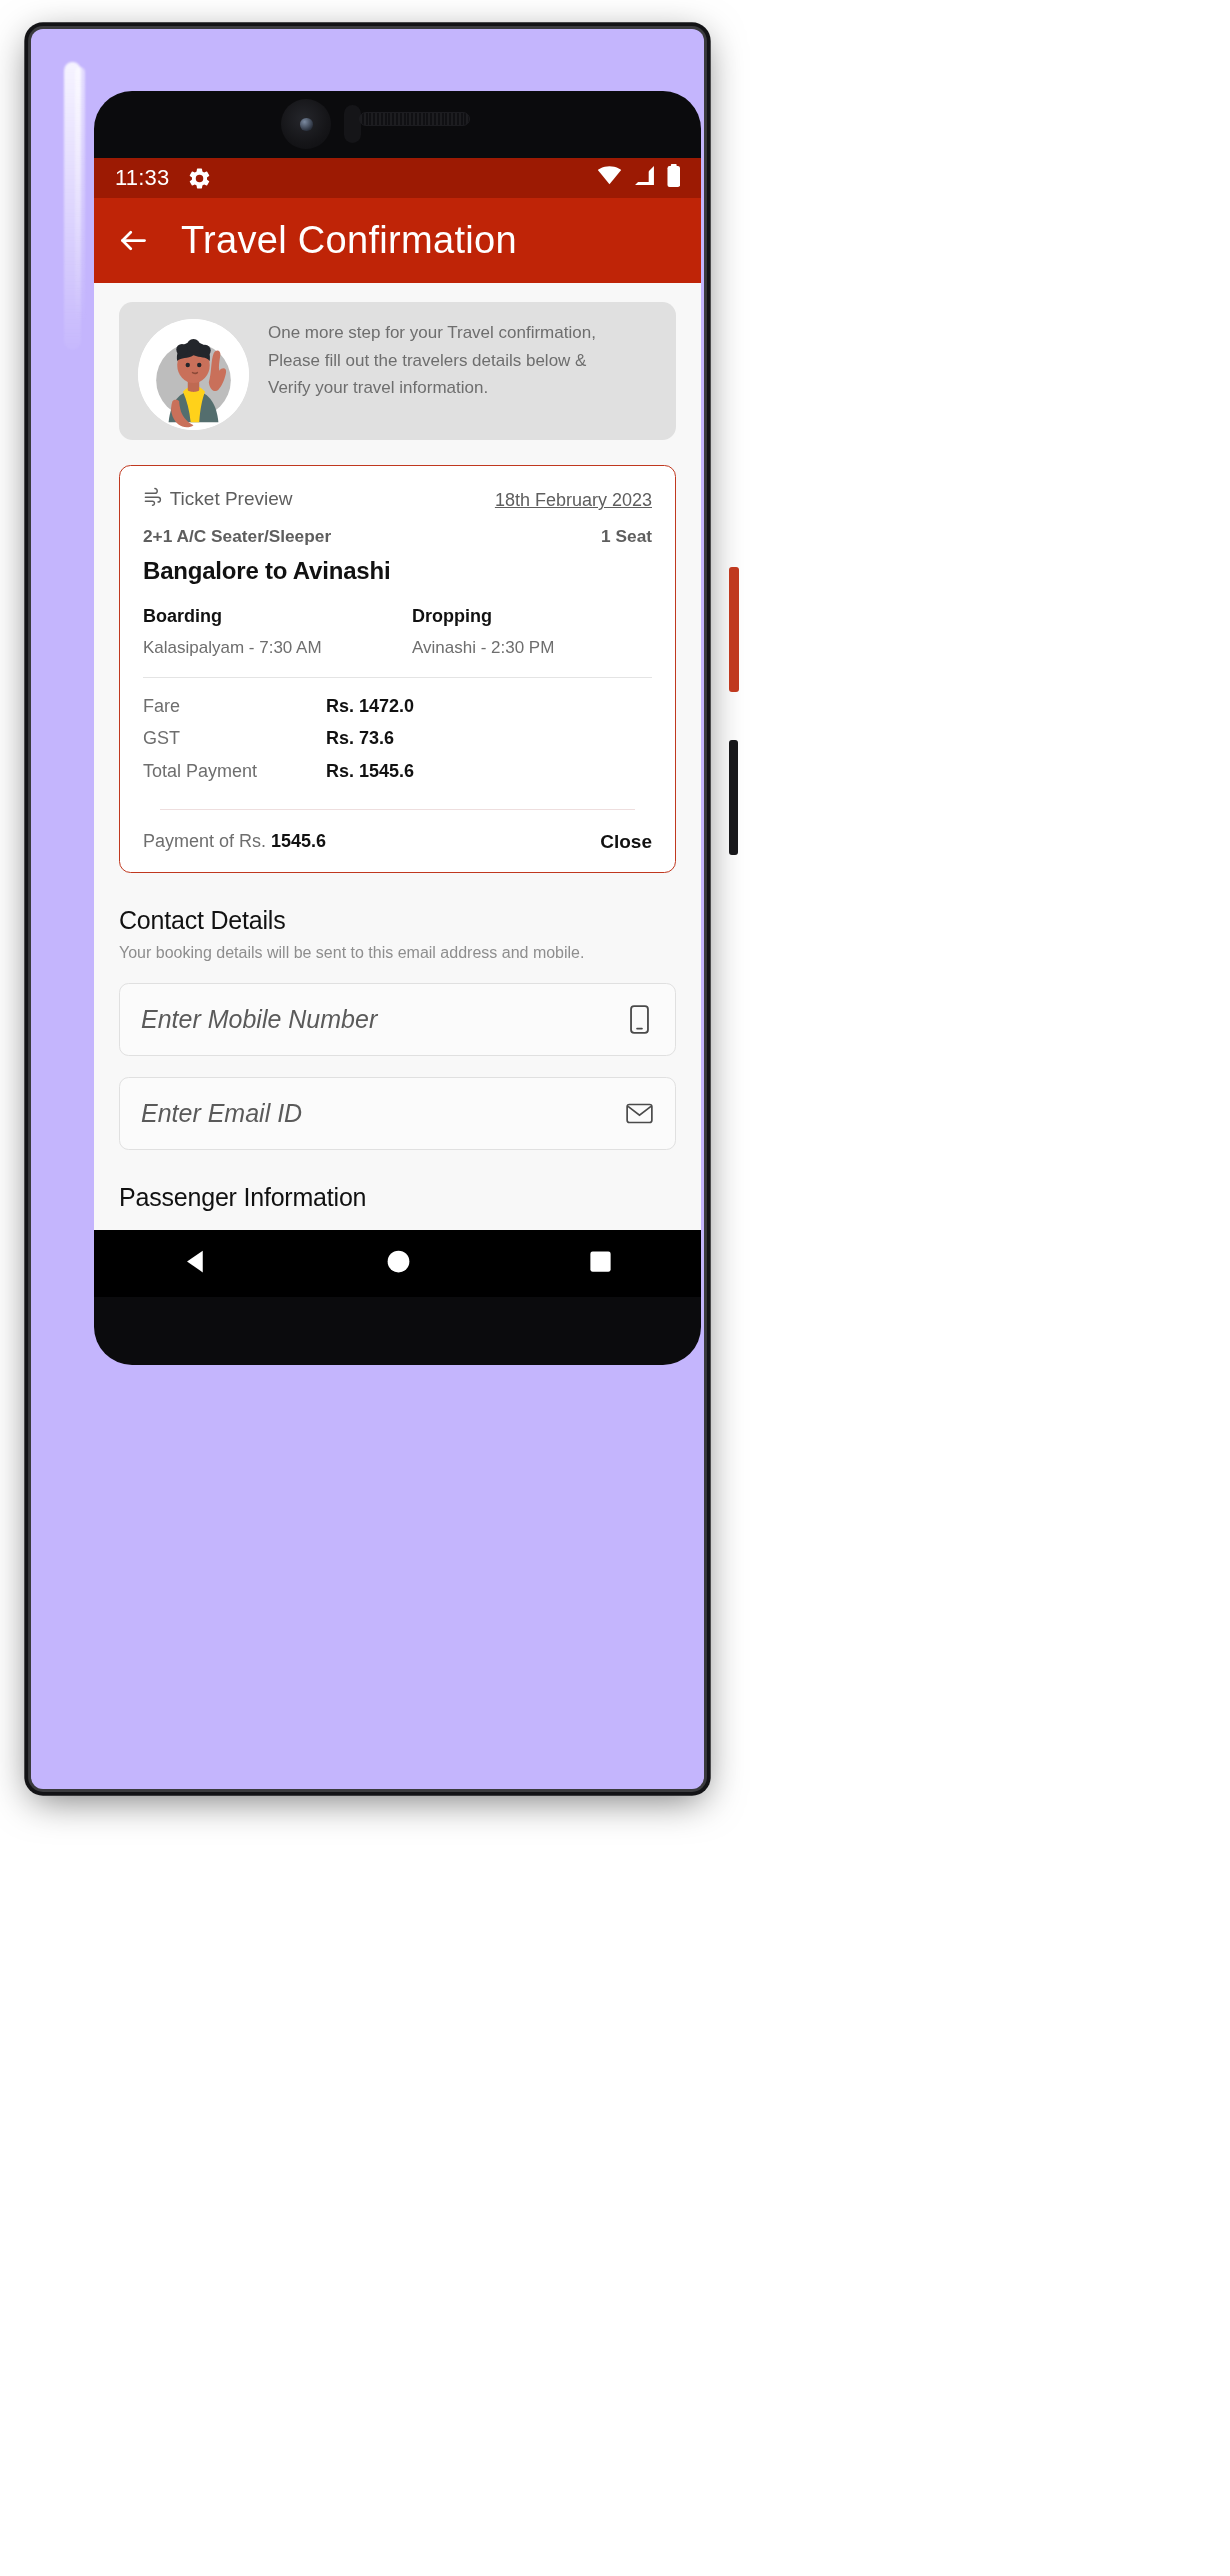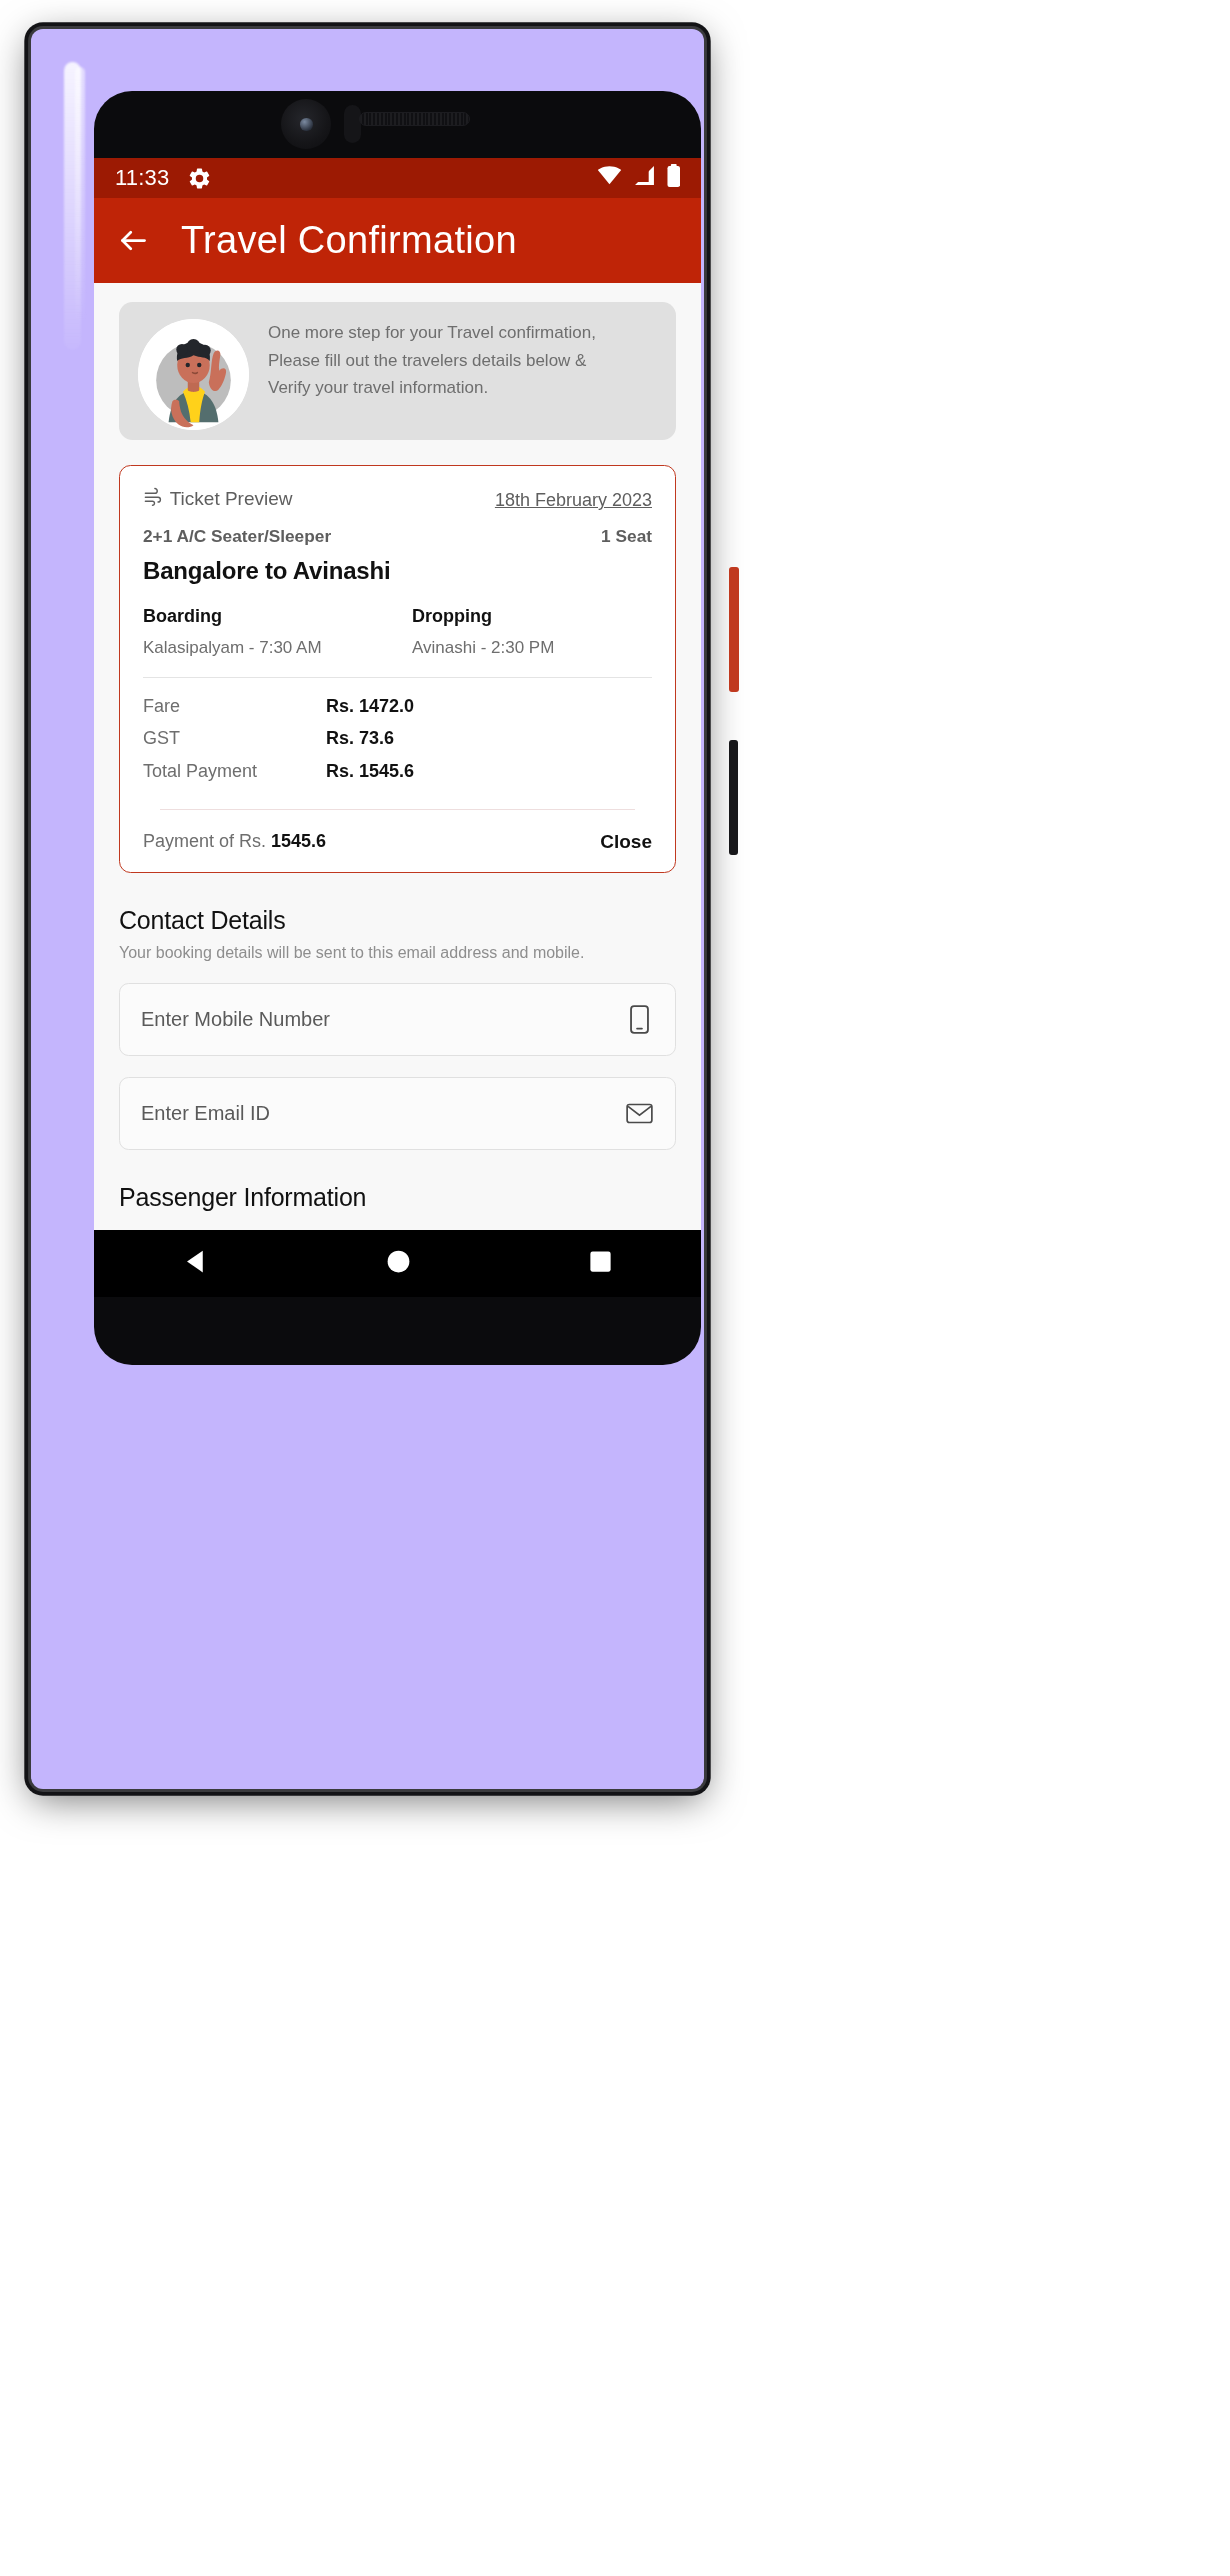--- a/index.html
+++ b/index.html
@@ -124,21 +124,21 @@
   
   .section{ padding:0 25px; }
   .sec-title{ font-size:25px; color:#111; margin-top:33px; letter-spacing:-0.2px; }
   .sec-sub{ font-size:16px; color:#8e8e8e; margin-top:9.6px; }
 
   .field{
     margin-top:21px; height:73px; background:#fbfbfb;
     border:1.4px solid #e0e0e0; border-radius:9.6px;
     display:flex; align-items:center; padding:0 21px;
   }
-  .field-ph{ color:#5a5a5a; font-size:20px; flex:1; }
+  .field-ph{ color:#5a5a5a; font-size:25px; flex:1;font-style:italic; }
   .field-icon{ width:29px; height:29px; display:flex; align-items:center; justify-content:center; }
 
   .pax-line{ margin-top:21px; font-size:19px; color:#555; }
   .pax-line b{ color:#111; font-weight:700; }
   .pax-seat{ color:#111; font-weight:700; margin-left:11.5px; }
 
   
   .navbar{
     position:absolute; left:0; bottom:0; width:607px; height:67px;
     background:#000; display:flex; align-items:center; justify-content:space-around;

